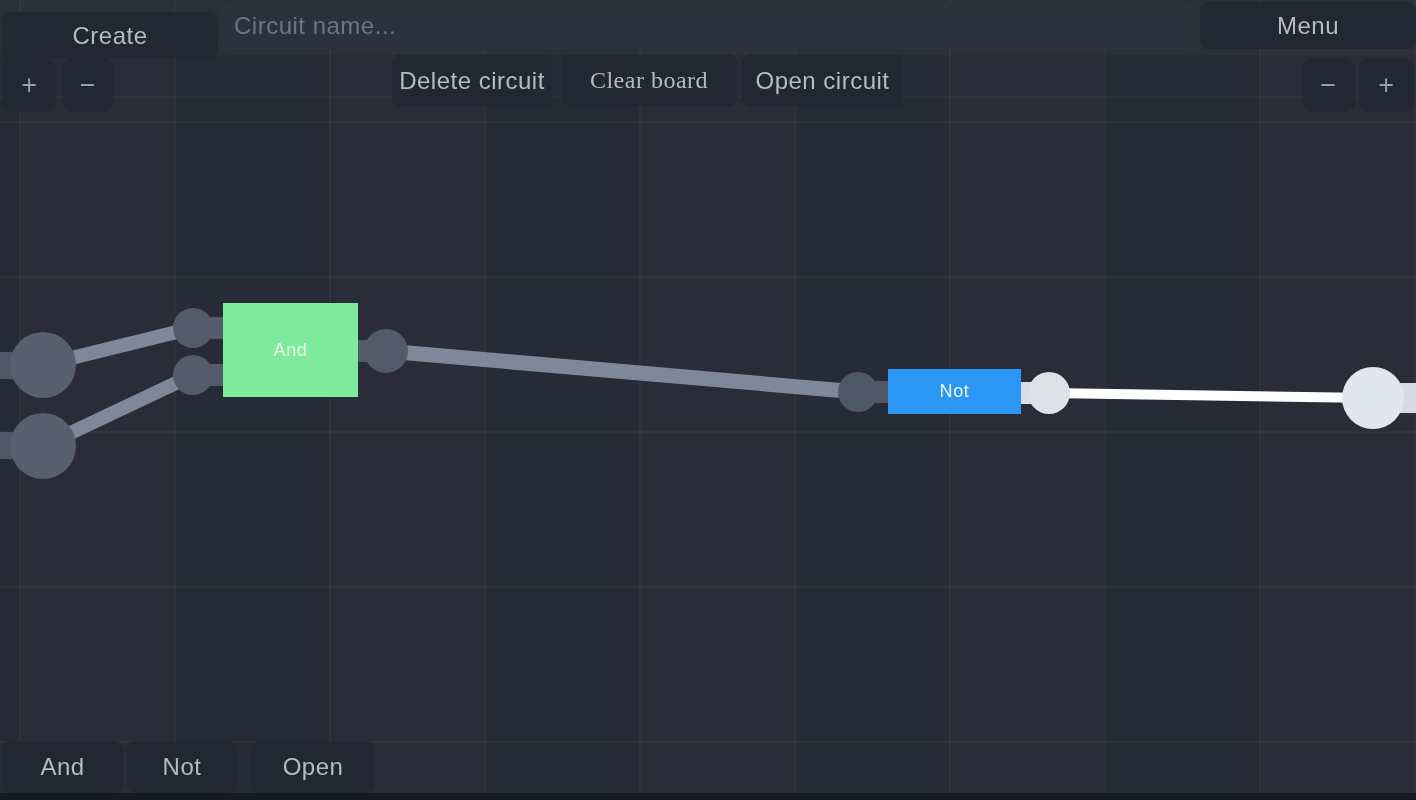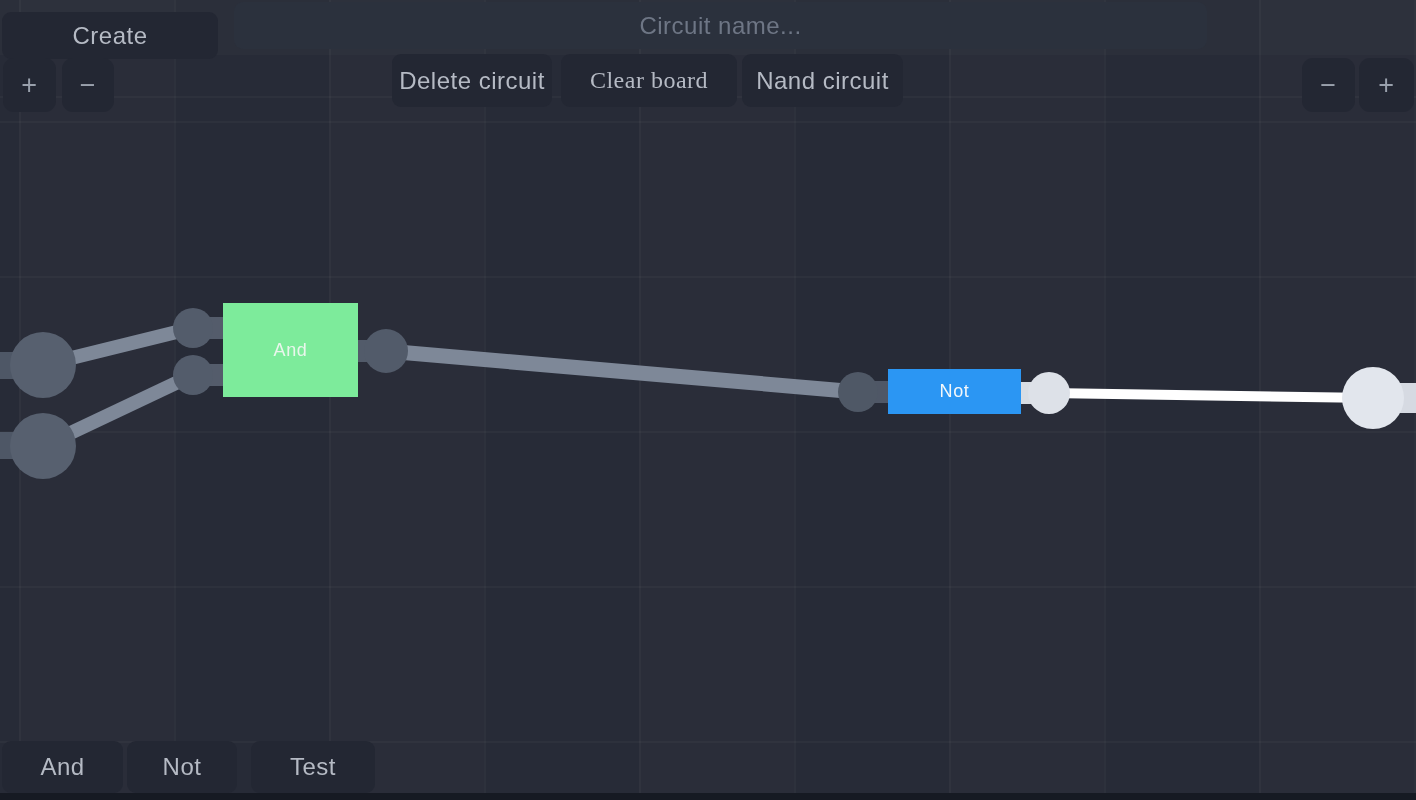--- a/index.html
+++ b/index.html
@@ -92,31 +92,32 @@
       <circle cx="1049" cy="393" r="21" fill="#dde1e8"></circle>
       <circle cx="1373" cy="398" r="31" fill="#e2e6ed"></circle>
     </svg>
   <div id="gates-layer">
       <div class="gate" style="left: 223px; top: 303px; width: 135px; height: 94px; background: rgb(125, 235, 155); color: rgb(233, 246, 236); position: absolute;">And</div>
       <div class="gate" style="left: 888px; top: 369px; width: 133px; height: 45px; background: rgb(43, 150, 243); color: rgb(243, 247, 250); position: absolute;">Not</div>
     </div>
 
   <div class="btn" style="left:2px;top:12px;width:216px;height:47px;">Create</div>
 
-  <input class="name-input" style="left: 234px; top: 2px; width: 973px; height: 47px; text-align: center;" placeholder="Circuit name...">
+  <input class="name-input" style="left: 220px; top: 2px; width: 973px; height: 47px;" placeholder="Circuit name...">
 
+  <div class="btn" style="left:1200px;top:2px;width:216px;height:47px;">Menu</div>
 
   <div class="btn small" style="left:3px;top:58px;width:53px;height:54px;">+</div>
   <div class="btn small" style="left:62px;top:58px;width:52px;height:54px;">−</div>
 
   <div class="btn" style="left:392px;top:54px;width:160px;height:53px;">Delete circuit</div>
   <div class="btn" style="left:561px;top:54px;width:176px;height:53px;font-family:Liberation Serif, serif;">Clear board</div>
-  <div class="btn" style="left:742px;top:54px;width:161px;height:53px;">Nand circuit</div>
+  <div class="btn" style="left:742px;top:54px;width:161px;height:53px;">Open circuit</div>
 
   <div class="btn small" style="left:1302px;top:58px;width:53px;height:54px;">−</div>
   <div class="btn small" style="left:1359px;top:58px;width:55px;height:54px;">+</div>
 
   <div class="btn" style="left:2px;top:741px;width:121px;height:52px;">And</div>
   <div class="btn" style="left:127px;top:741px;width:110px;height:52px;">Not</div>
-  <div class="btn" style="left:251px;top:741px;width:124px;height:52px;">Test</div>
+  <div class="btn" style="left:251px;top:741px;width:124px;height:52px;">Open</div>
 
   <div class="bottom-strip"></div>
 </div>
 
 </body></html>

